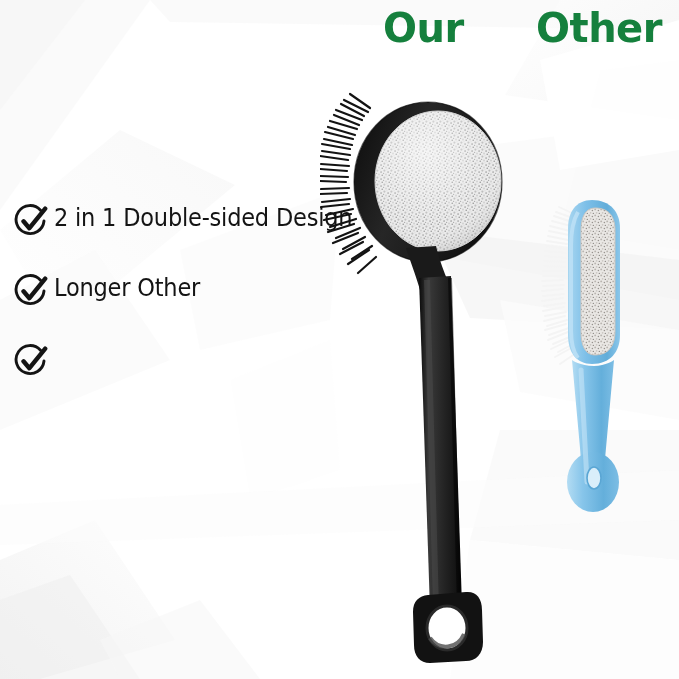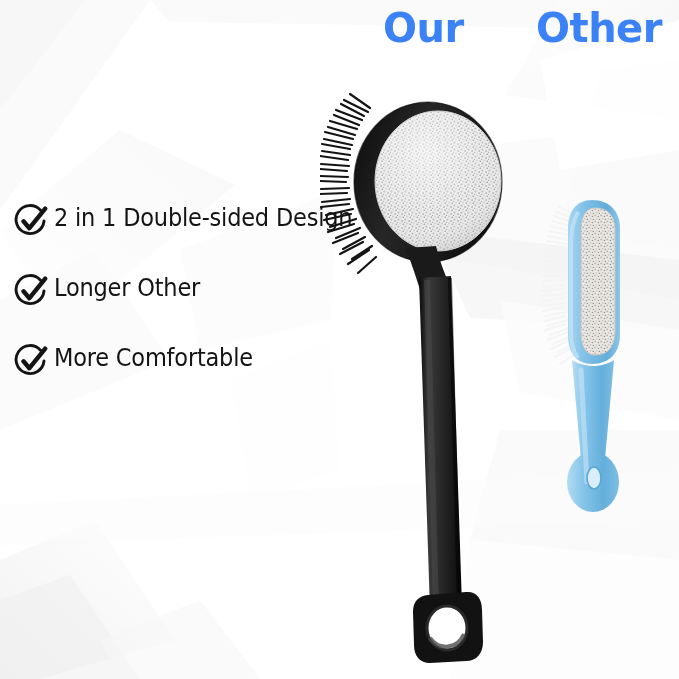--- a/index.html
+++ b/index.html
@@ -11,21 +11,21 @@
   #stage{position:absolute;inset:0;width:679px;height:679px;overflow:hidden;}
 
   
   .bg{position:absolute;inset:0;background:
       linear-gradient(180deg,#fbfbfb 0%,#ffffff 40%,#fdfdfd 100%);}
 
   
   .heading{
     position:absolute;top:8px;
     font-weight:bold;font-size:40px;letter-spacing:-0.5px;
-    color:#3b82f6;line-height:1;
+    color:#15803d;line-height:1;
     font-family:"DejaVu Sans", sans-serif;
   }
   #head-our{left:383px;}
   #head-other{left:536px;}
 
   
   #features{position:absolute;left:14px;top:204px;width:360px;}
   .feature{position:relative;height:70px;}
   .feature .chk{position:absolute;left:0;top:0;width:34px;height:34px;}
   .feature .ftxt{
@@ -117,21 +117,20 @@
 
 
 
     <div class="feature">
       <span class="chk">
         <svg width="34" height="34" viewBox="0 0 34 34">
           <path d="M26.5 6.2 A14 14 0 1 0 30 17" fill="none" stroke="#141414" stroke-width="2.9" stroke-linecap="round"></path>
           <path d="M9.5 17.3 L15.4 24.2 L31.2 4.6" fill="none" stroke="#141414" stroke-width="4.4" stroke-linecap="round" stroke-linejoin="round"></path>
         </svg>
       </span>
-      <span class="ftxt">More Comfortable</span>
     </div>
 
   </div>
 
   <svg class="product" style="left:320px;top:50px;" width="230" height="620" viewBox="0 0 230 620">
     <defs>
 
       <pattern id="pumice" width="7" height="7" patternUnits="userSpaceOnUse">
         <rect width="7" height="7" fill="#ebebeb"></rect>
         <circle cx="1.4" cy="1.6" r="1.1" fill="#bdbdbd"></circle>

